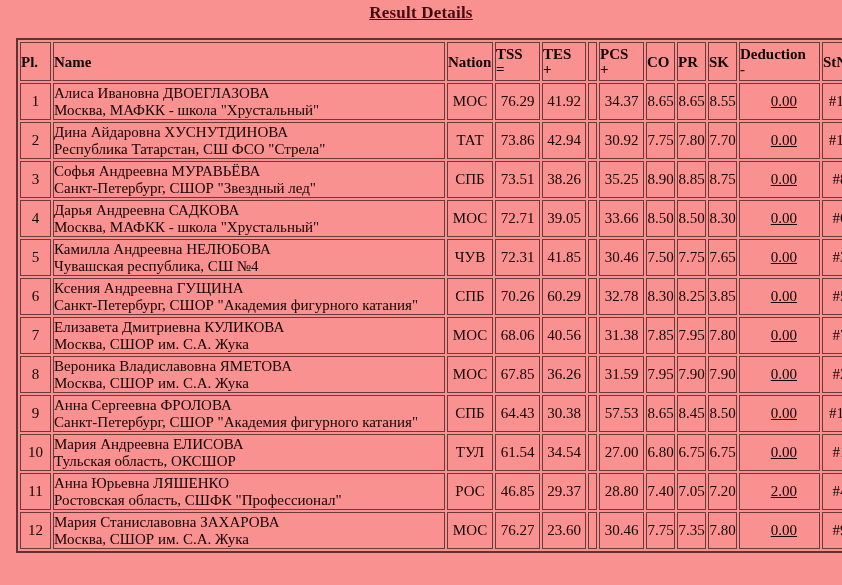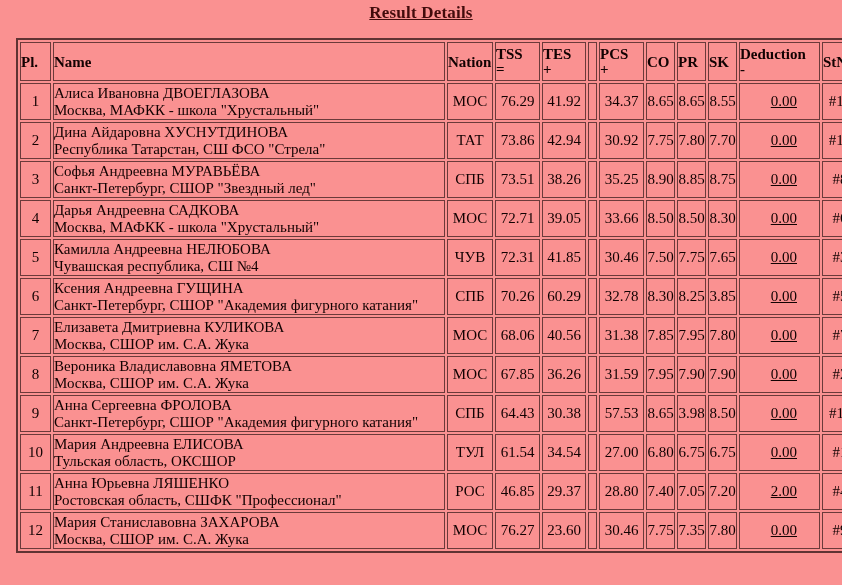--- a/index.html
+++ b/index.html
@@ -254,21 +254,21 @@
     <td class="name-cell">
       <div>Анна Сергеевна ФРОЛОВА</div>
       <div>Санкт-Петербург, СШОР "Академия фигурного катания"</div>
     </td>
     <td>СПБ</td>
     <td>64.43</td>
     <td>30.38</td>
     <td class="spacer-cell"></td>
     <td>57.53</td>
     <td>8.65</td>
-    <td>3.98</td>
+    <td>8.45</td>
     <td>8.50</td>
     <td class="ded-cell">0.00</td>
     <td>#11</td>
   </tr>
       <tr>
     <td>10</td>
     <td class="name-cell">
       <div>Мария Андреевна ЕЛИСОВА</div>
       <div>Тульская область, ОКСШОР</div>
     </td>

